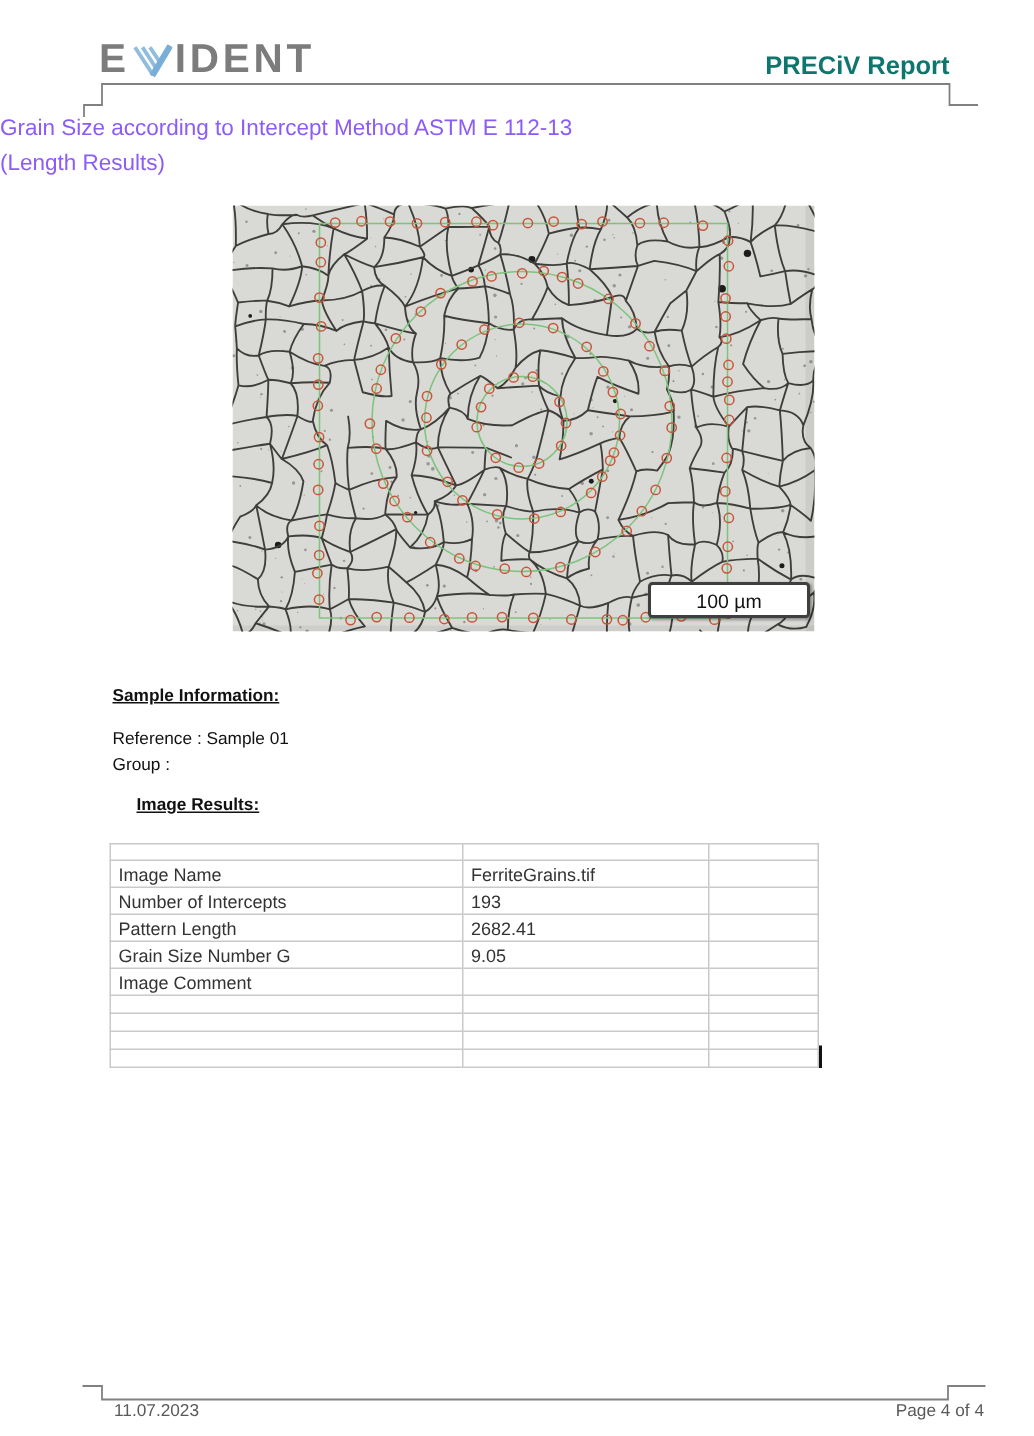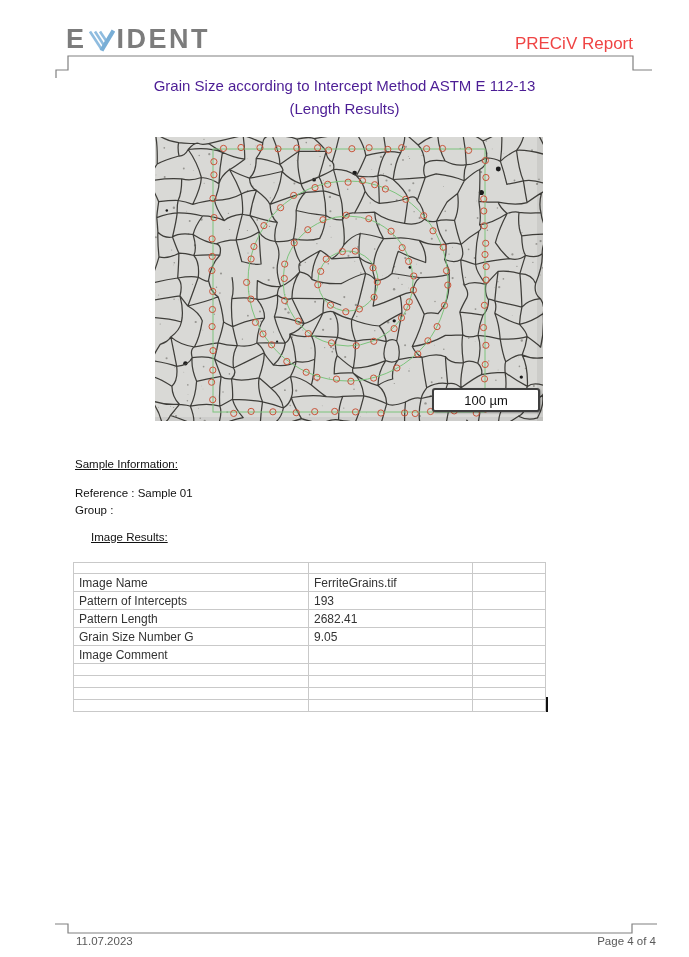--- a/index.html
+++ b/index.html
@@ -4,35 +4,35 @@
 <style>
   html,body{margin:0;padding:0;background:#ffffff;}
   .page{
     position:relative;width:689px;height:957px;background:#ffffff;overflow:hidden;
     font-family:"Liberation Sans","DejaVu Sans",sans-serif;color:#1a1a1a;
   }
   
   .logo{position:absolute;left:66px;top:26px;display:flex;align-items:flex-end;}
   .logo .lt{font-size:27px;font-weight:700;color:#7c7c7c;letter-spacing:2.5px;line-height:1;}
   .logo svg{display:block;margin:0 2px 1px 1px;}
-  .report-title{position:absolute;top:34px;right:56px;font-size:17px;font-weight:400;color:#ef4444;}
+  .report-title{position:absolute;top:34px;right:56px;font-size:17px;font-weight:700;color:#0f766e;}
   .rule{position:absolute;left:0;top:0;pointer-events:none;}
   
-  .doc-title{position:absolute;left:0;top:74px;width:100%;text-align:center;font-size:15px;color:#4c1d95;}
+  .doc-title{position:absolute;left:0;top:74px;width:100%;text-align:left;font-size:15px;color:#8b5cf6;}
   .doc-title div{line-height:23px;}
   
   .micro{position:absolute;left:155px;top:137px;width:454px;height:284px;}
   .micro svg{display:block;}
   .scalebar{
     position:absolute;left:277px;top:251px;width:104px;height:20px;background:#ffffff;
     border:2px solid #3f3f3f;border-radius:3px;display:flex;align-items:center;justify-content:center;
     font-size:13px;color:#111;box-shadow:1px 1px 2px rgba(0,0,0,.35);
   }
   
-  .sec-head{position:absolute;left:75px;font-size:11.5px;font-weight:400;text-decoration:underline;color:#111;}
+  .sec-head{position:absolute;left:75px;font-size:11.5px;font-weight:700;text-decoration:underline;color:#111;}
   .body-line{position:absolute;left:75px;font-size:11.5px;color:#111;}
   
   table.results{
     position:absolute;left:73px;top:562px;border-collapse:collapse;table-layout:fixed;
     font-size:12px;color:#333;
   }
   table.results td{border:1px solid #c9c9c9;padding:0 5px;overflow:hidden;white-space:nowrap;}
   table.results tr.spacer td{height:10px;}
   table.results tr.data td{height:17px;}
   table.results tr.empty td{height:11px;}
@@ -493,21 +493,21 @@
           <td></td>
           <td></td>
           <td></td>
         </tr>
     <tr class="data">
       <td class="v-left">Image Name</td>
       <td class="v-left">FerriteGrains.tif</td>
       <td></td>
     </tr>
     <tr class="data">
-      <td class="v-left">Pattern of Intercepts</td>
+      <td class="v-left">Number of Intercepts</td>
       <td class="v-right">193</td>
       <td></td>
     </tr>
     <tr class="data">
       <td class="v-left">Pattern Length</td>
       <td class="v-right">2682.41</td>
       <td></td>
     </tr>
     <tr class="data">
       <td class="v-left">Grain Size Number G</td>

